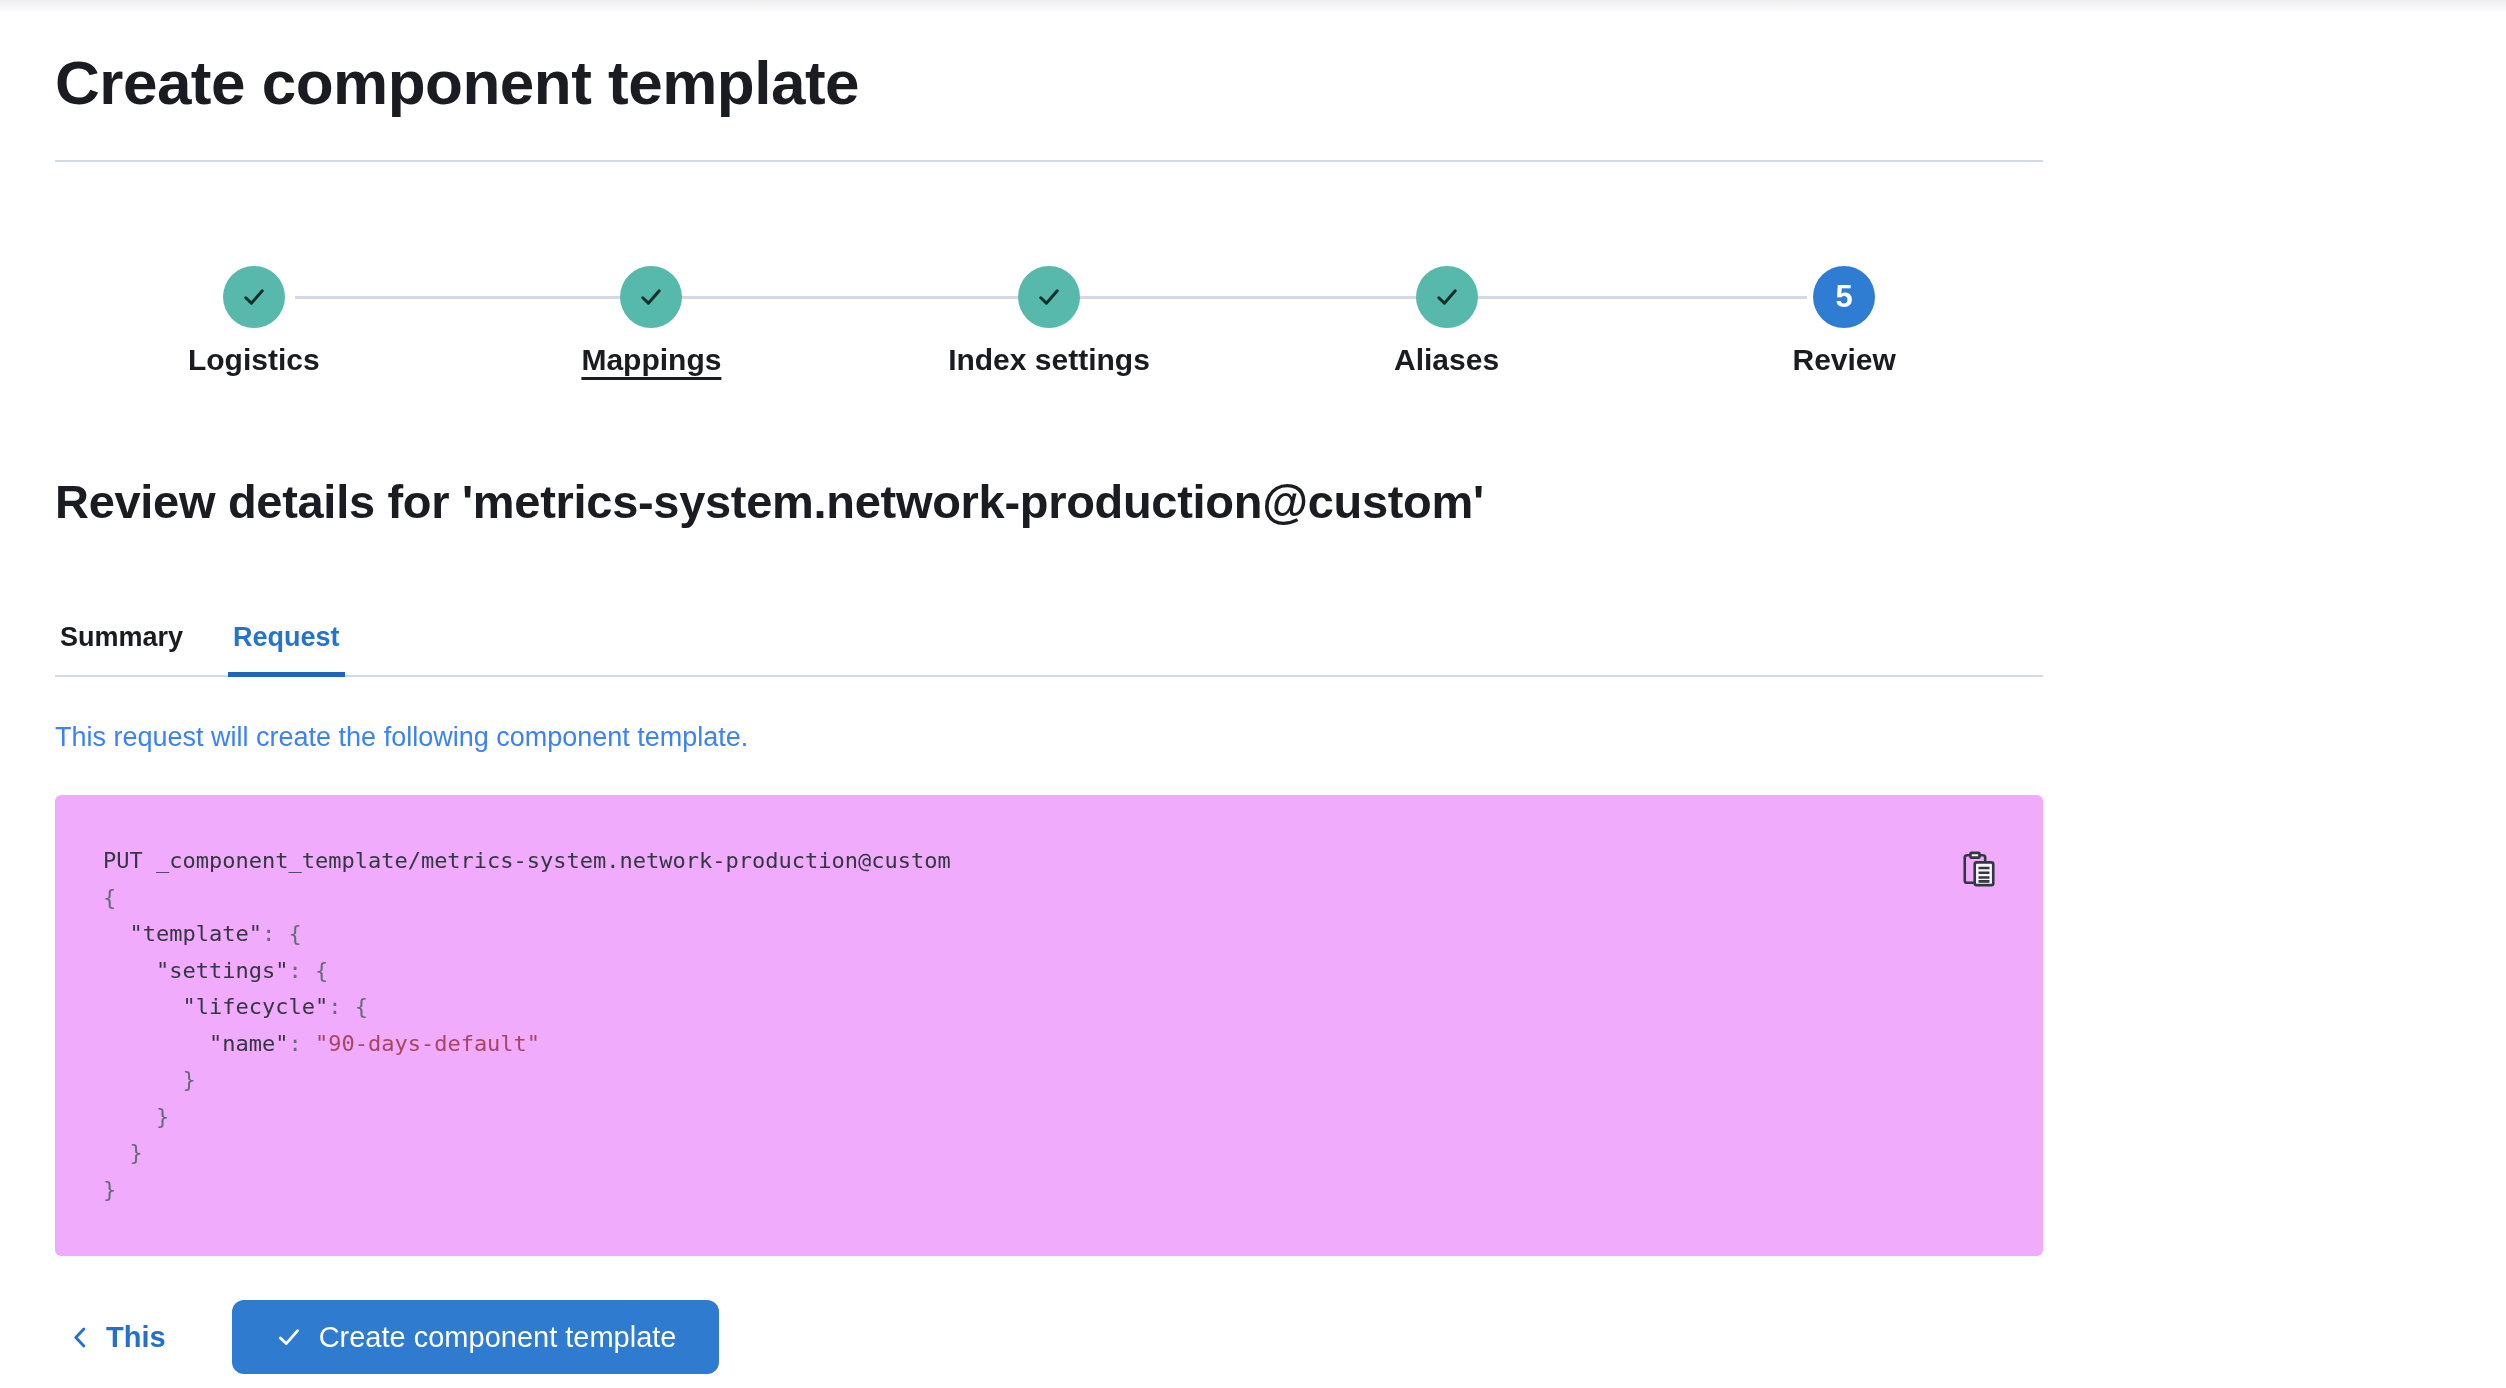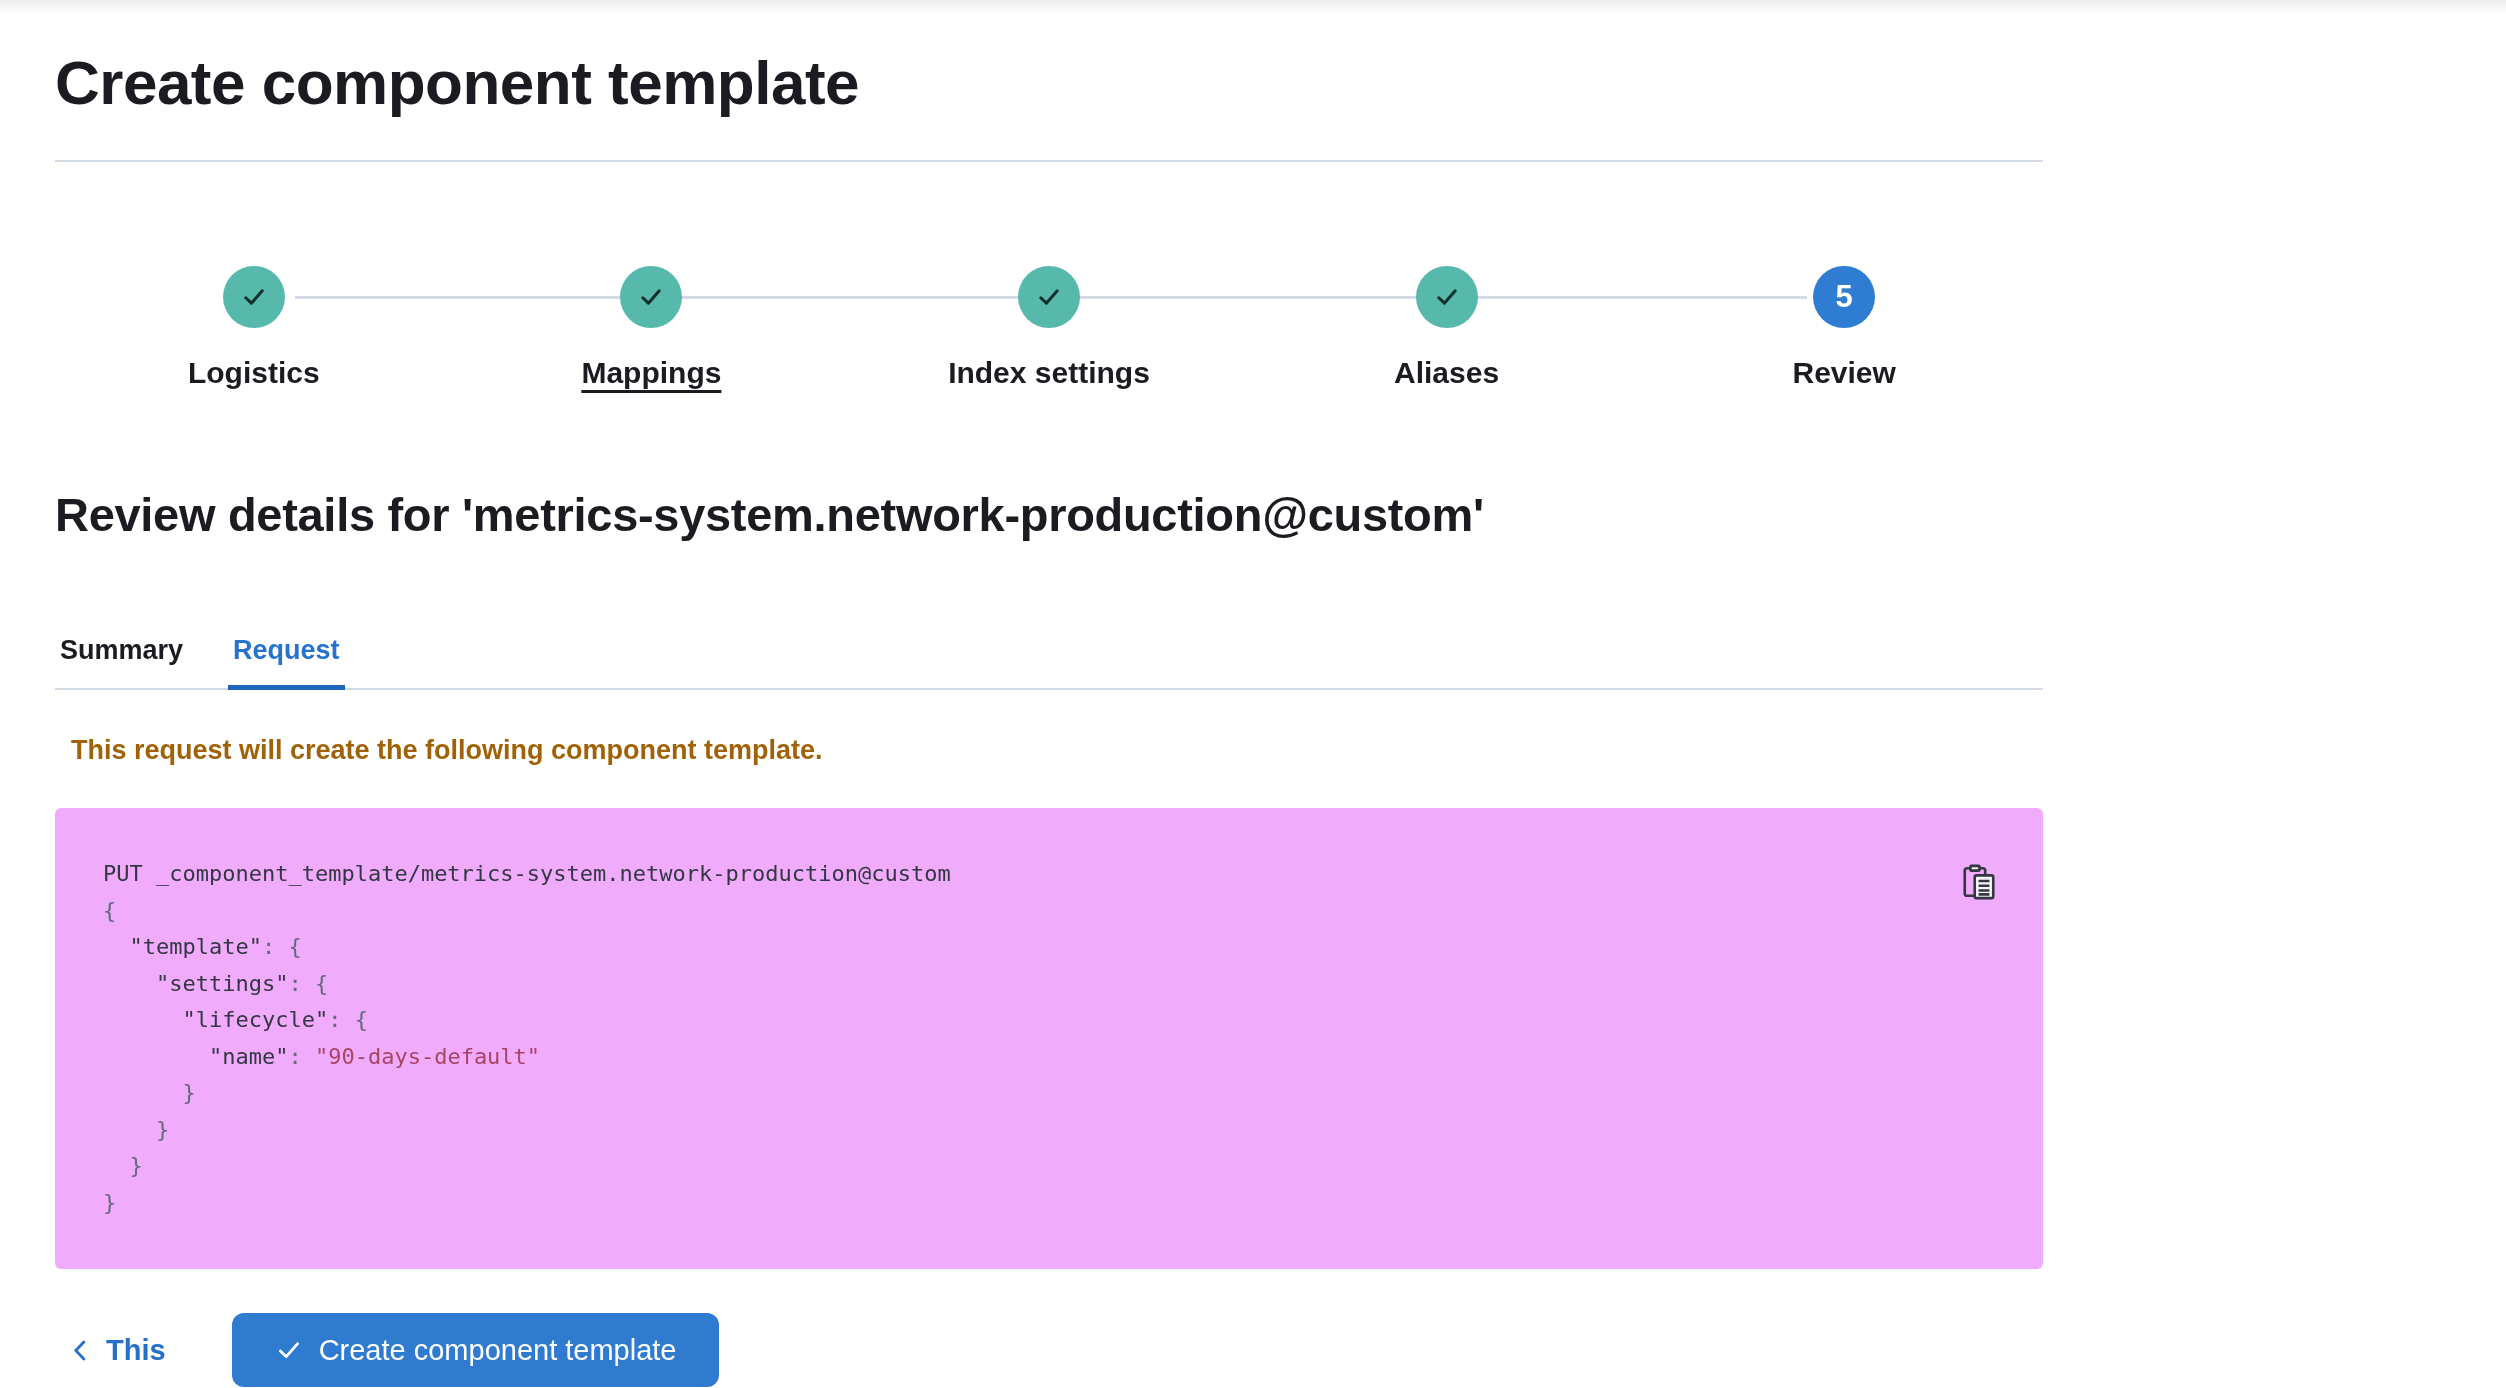--- a/index.html
+++ b/index.html
@@ -29,21 +29,21 @@
     background: #d3dae6;
   }
   .step { position: relative; width: 480px; display: flex; flex-direction: column; align-items: center; }
   .step-circle {
     width: 62px; height: 62px; border-radius: 50%;
     display: flex; align-items: center; justify-content: center;
   }
   .step.complete .step-circle { background: #57b9ab; }
   .step.current .step-circle { background: #2e7dd2; }
   .step-number { color: #ffffff; font-size: 31px; font-weight: 600; }
-  .step-label { margin-top: 27px; font-size: 30px; font-weight: 700; line-height: 36px; color: #1a1c21; }
+  .step-label { margin-top: 14px; font-size: 30px; font-weight: 700; line-height: 36px; color: #1a1c21; }
   .step-label.hovered { text-decoration: underline; text-decoration-thickness: 3px; text-underline-offset: 7px; }
   .step.complete { cursor: pointer; }
 
   
   .review-heading {
     margin: 96px 0 0 0;
     font-size: 47px; font-weight: 700; letter-spacing: -0.3px; line-height: 56px;
   }
 
   
@@ -52,21 +52,21 @@
     position: relative; font-size: 27px; font-weight: 700; line-height: 32px;
     padding: 0 5px 22px 5px; color: #1a1c21; cursor: pointer;
   }
   .tab.active { color: #2573cc; }
   .tab.active::after {
     content: ""; position: absolute; left: 0; right: 0; bottom: -2px; height: 5px;
     background: #1e66bb;
   }
 
   
-  .description { margin: 44px 0 0 16px; font-size: 27px; line-height: 32px; color: #a16207; font-weight: 700; }
+  .description { margin: 44px 0 0 0; font-size: 27px; line-height: 32px; color: #3b82f6; font-weight: 400; }
 
   
   .code-block {
     position: relative;
     margin-top: 42px;
     background: #f0abfc;
     border-radius: 6px;
     padding: 48px 120px 48px 48px;
     font-family: "DejaVu Sans Mono", "Liberation Mono", monospace;
     font-size: 22px; line-height: 36.5px;

